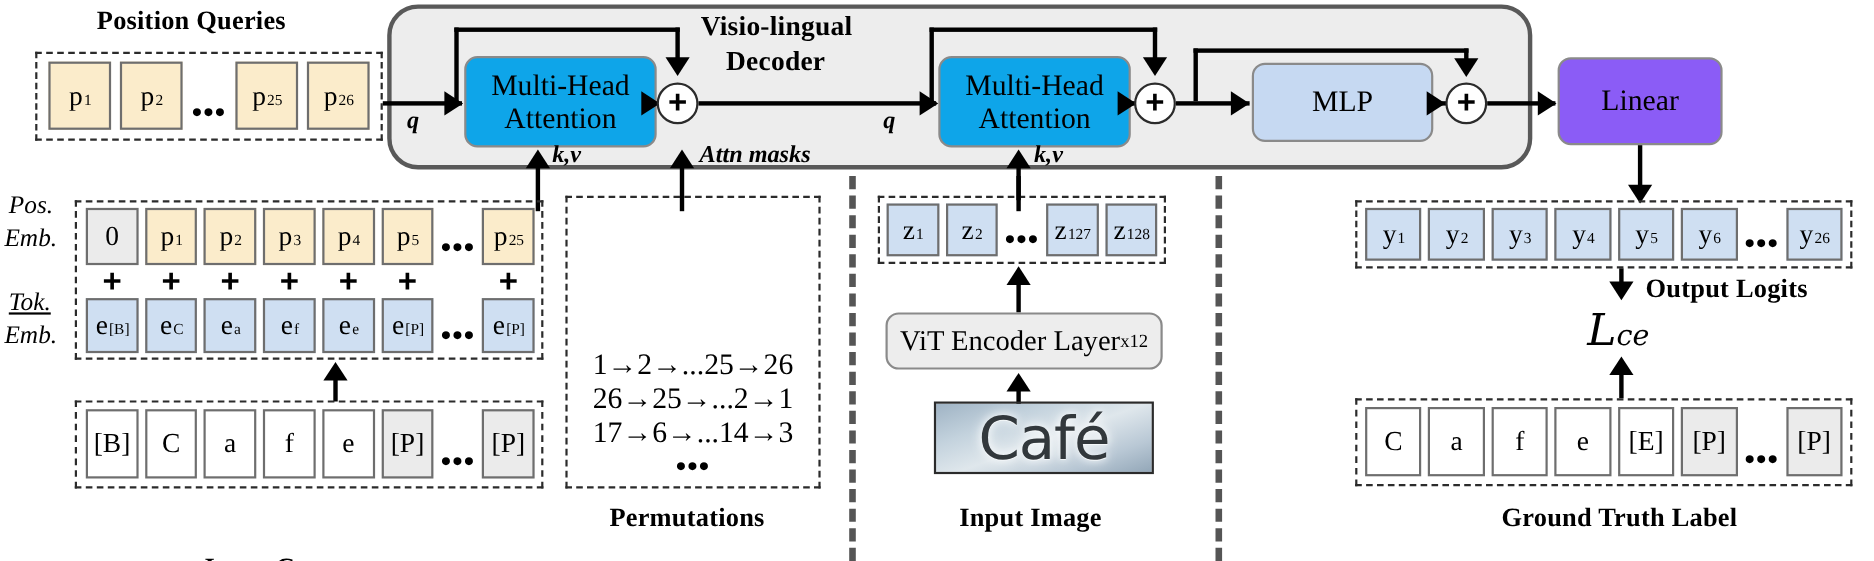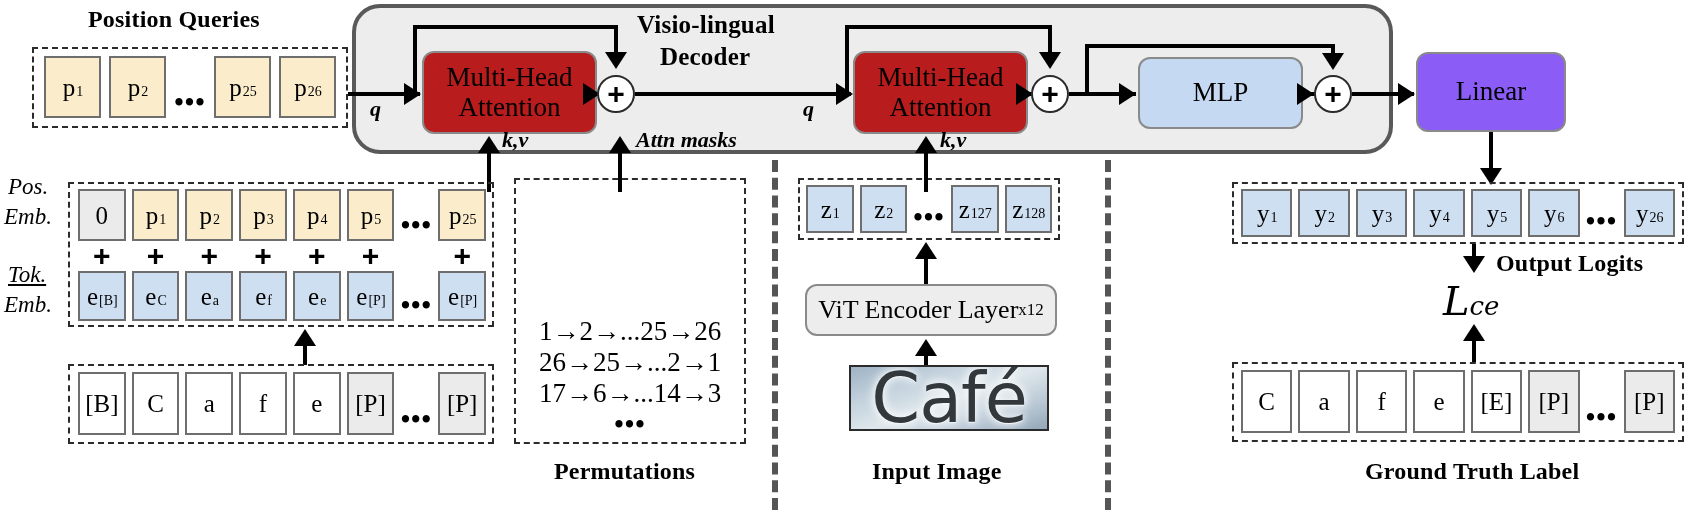--- a/index.html
+++ b/index.html
@@ -22,21 +22,21 @@
   .white{background:#ffffff;}
   .grey{background:#ebebeb;}
   .dots{font-weight:bold;font-size:27px;letter-spacing:1px;
         display:flex;align-items:flex-end;justify-content:center;height:100%;
         padding-bottom:6px;}
   
   #decoder-shell{background:#ededed;border:4px solid #595959;border-radius:28px;box-sizing:border-box;}
   .proc-box{box-sizing:border-box;border:2px solid #8a8a8a;border-radius:12px;
             display:flex;align-items:center;justify-content:center;text-align:center;
             font-size:27px;line-height:1.08;}
-  .green{background:#b91c1c;align-items:center;}
+  .green{background:#0ea5e9;align-items:center;}
   .lblue{background:#c6d9f2;}
   .orange{background:#8b5cf6;}
   .lgrey{background:#ededed;}
   
   .plus-node{box-sizing:border-box;border-radius:50%;border:2.5px solid #2b2b2b;
              background:#fff;display:flex;align-items:center;justify-content:center;
              font-weight:bold;font-size:30px;font-family:"Liberation Sans",sans-serif;}
   
   .hline{background:#000;height:4px;}
   .vline{background:#000;width:4px;}
@@ -47,21 +47,21 @@
   .plus-sign{font-family:"Liberation Sans",sans-serif;font-weight:bold;font-size:30px;
              display:flex;align-items:center;justify-content:center;}
   
   .vsep{border-left:6px dashed #555;}
   
   .perm-line{font-size:27px;white-space:nowrap;text-align:center;}
   
   #cafe-img{border:2px solid #2b2b2b;box-sizing:border-box;
             background:linear-gradient(160deg,#9fb3c4 0%,#c3d2dd 28%,#dfe7ec 52%,#b9c8d5 78%,#93a7b8 100%);
             display:flex;align-items:center;justify-content:center;overflow:hidden;}
-  #cafe-text{font-family:"DejaVu Sans",sans-serif;font-size:70px;letter-spacing:-1px;
+  #cafe-text{font-family:"DejaVu Sans",sans-serif;font-size:54px;letter-spacing:-1px;
              color:#32383c;text-shadow:0 0 7px #f2f6f8,0 0 12px #ffffff,0 1px 0 #eef3f6;}
   
   #loss-sym{font-family:"DejaVu Serif",serif;font-style:italic;font-size:40px;white-space:nowrap;}
   #loss-sym .sub{font-size:26px;}
   .sup{font-size:17px;vertical-align:super;}
 </style>
 </head>
 <body>
 
 <div class="abs bold-label" style="left:88px;top:6px;">Position Queries</div>

